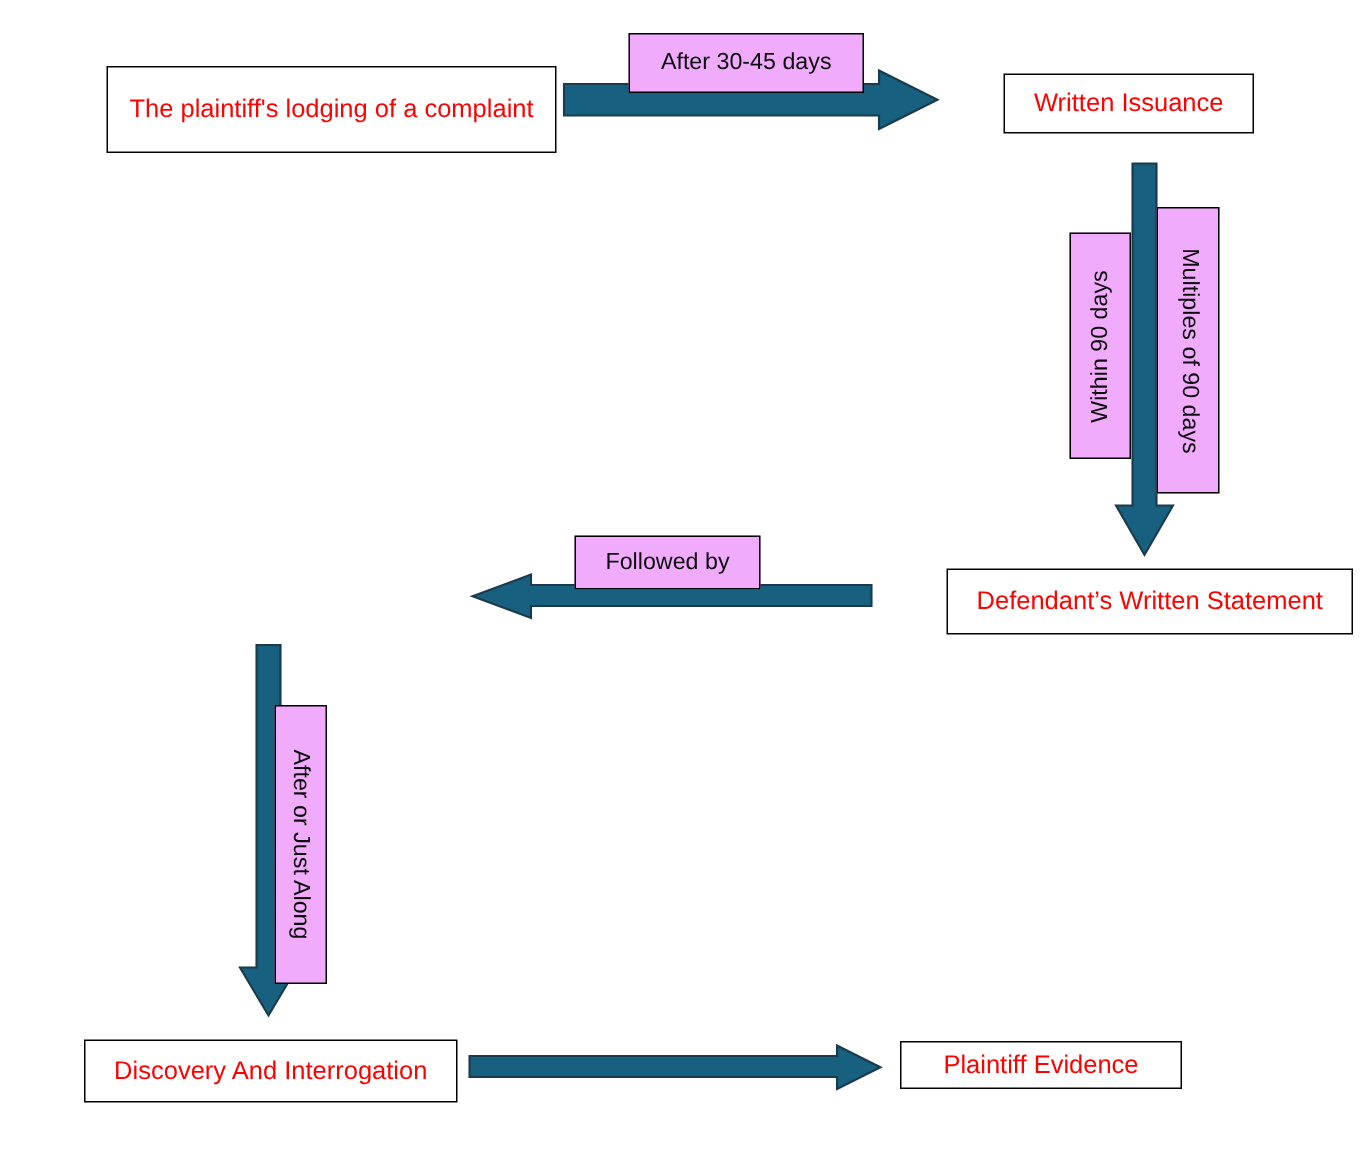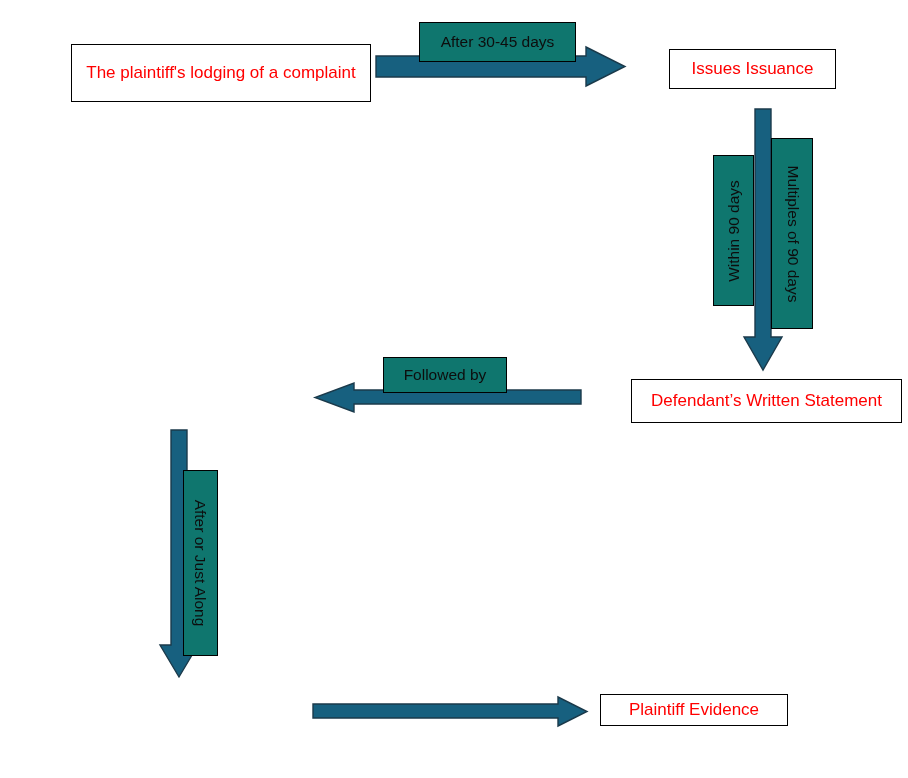--- a/index.html
+++ b/index.html
@@ -36,21 +36,21 @@
     justify-content: center;
     text-align: center;
     padding: 2px 6px;
   }
 
   
   .label-box {
     position: absolute;
     box-sizing: border-box;
     border: 1.3px solid #000000;
-    background: #0f766e;
+    background: #f0abfc;
     color: #0d0d0d;
     font-size: 15.5px;
     display: flex;
     align-items: center;
     justify-content: center;
     text-align: center;
     padding: 2px 8px;
     white-space: nowrap;
   }
   .label-box.vert-cw  .lbl { transform: rotate(90deg); }
@@ -67,28 +67,31 @@
 </head>
 <body>
 
 <div id="canvas">
 
   <div class="node" style="left:71px; top:44px; width:300px; height:58px;">
     <span>The plaintiff's lodging of a complaint</span>
   </div>
 
   <div class="node" style="left:669px; top:49px; width:167px; height:40px;">
-    <span>Issues Issuance</span>
+    <span>Written Issuance</span>
   </div>
 
   <div class="node" style="left:631px; top:379px; width:271px; height:44px;">
     <span>Defendant’s Written Statement</span>
   </div>
 
 
+  <div class="node" style="left:56px; top:693px; width:249px; height:42px;">
+    <span>Discovery And Interrogation</span>
+  </div>
 
   <div class="node" style="left:600px; top:694px; width:188px; height:32px;">
     <span>Plaintiff Evidence</span>
   </div>
 
   <div class="arrow" style="left:376px; top:47px; width:250px; height:40px;">
     <svg width="250" height="40" viewBox="0 0 250 40">
       <polygon points="0,9 210,9 210,0 249,19.5 210,39 210,30 0,30" fill="#17607f" stroke="#1b3a4b" stroke-width="1.4"></polygon>
     </svg>
   </div>

